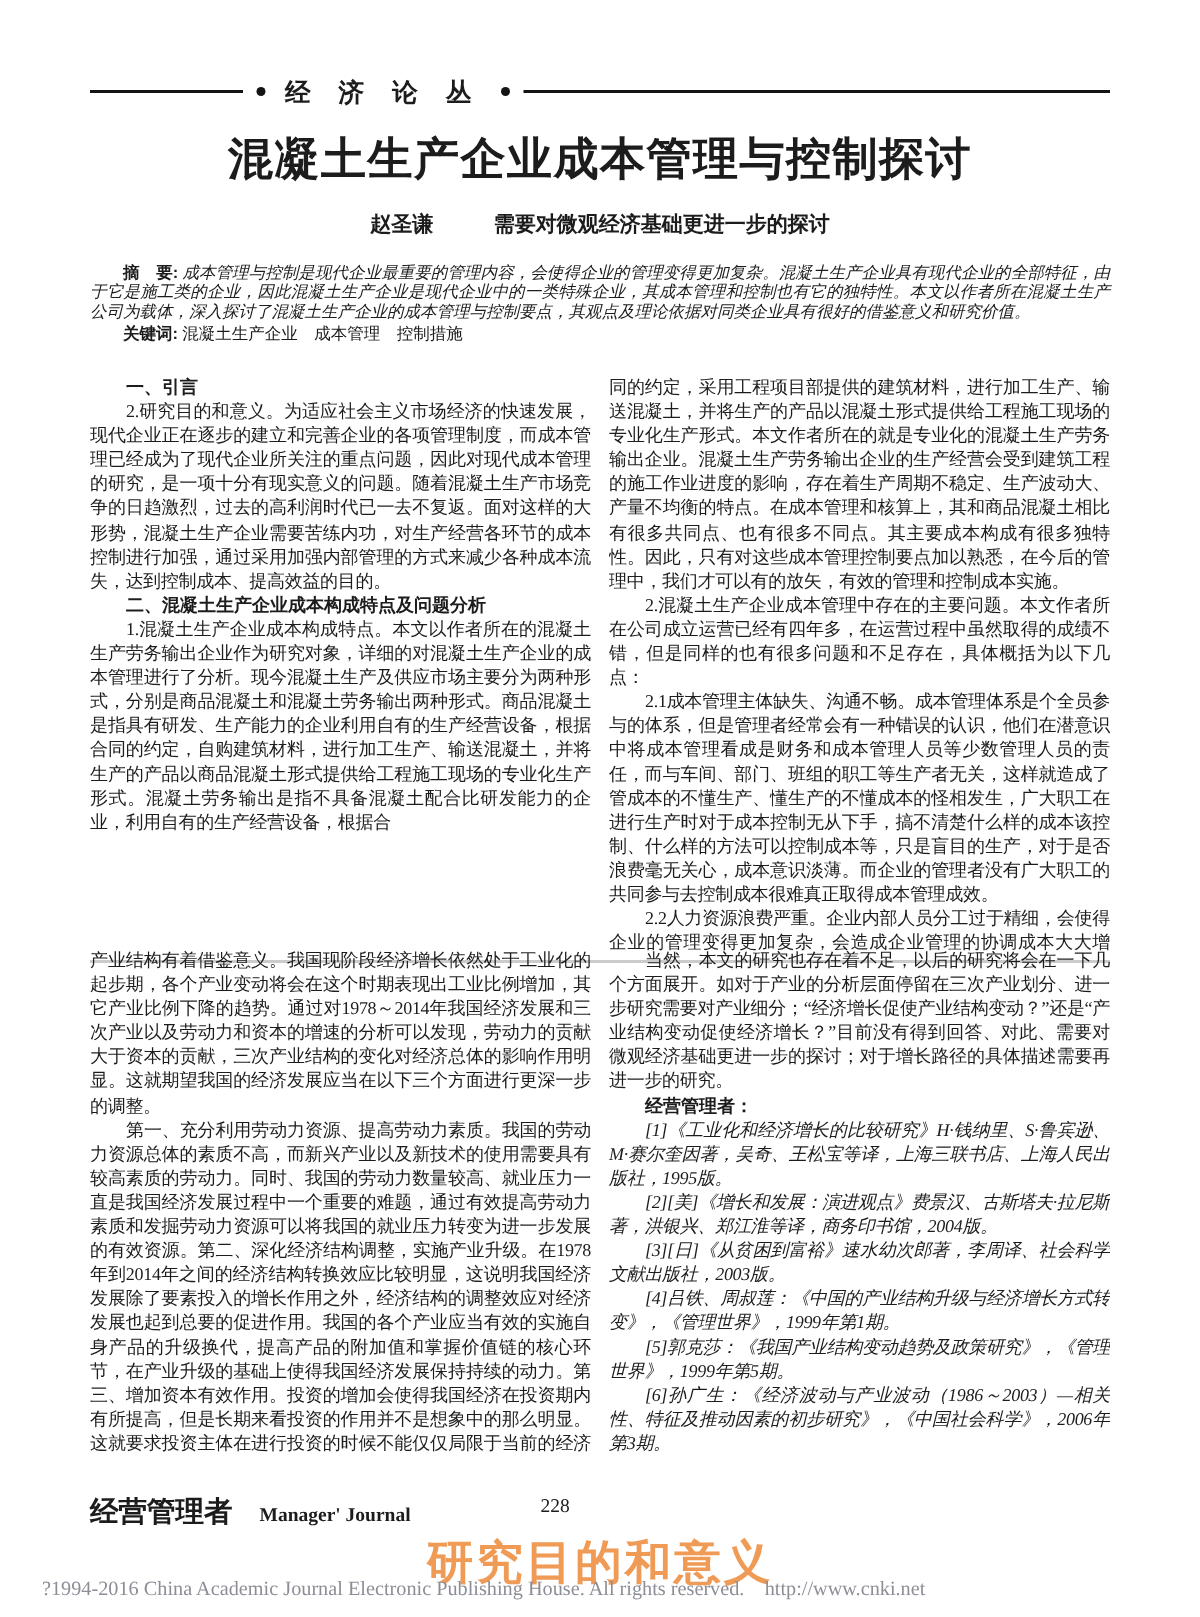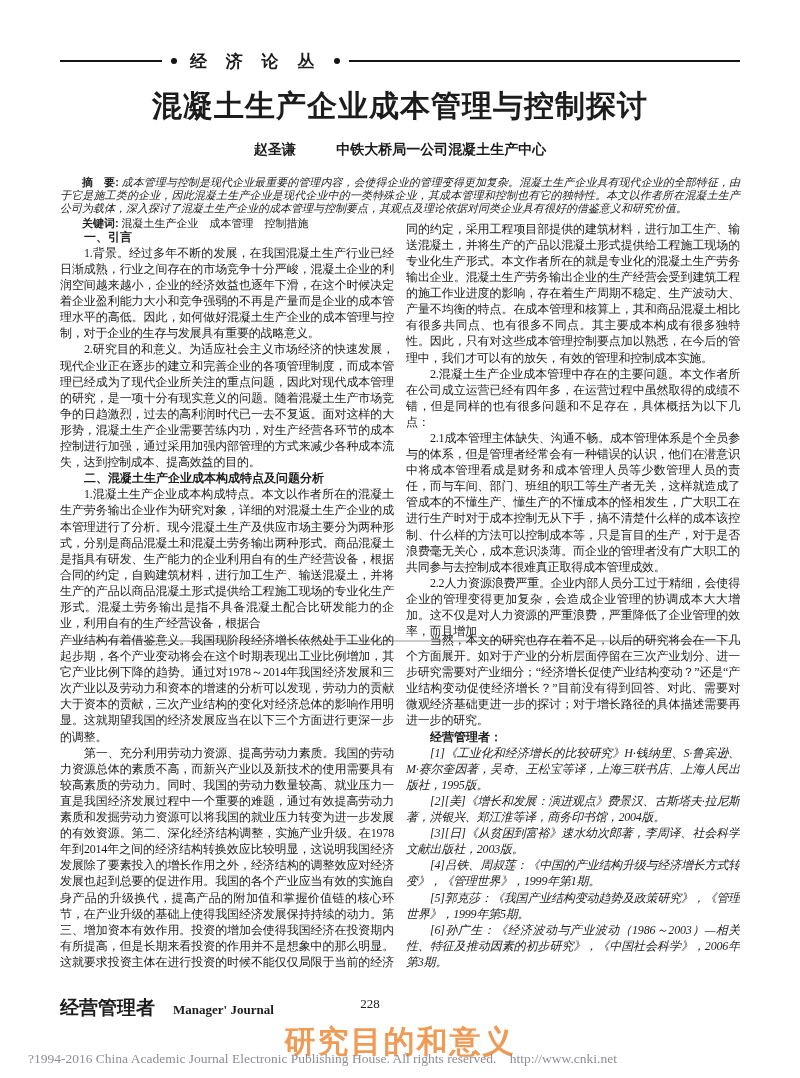--- a/index.html
+++ b/index.html
@@ -25,21 +25,21 @@
             font-family:"Liberation Sans", sans-serif; font-weight:bold; font-size:14px; }
   .byline .aff { margin-left:2.6em; }
   
   .abstract { position:absolute; top:176px; left:60px; right:60px;
               font-size:11px; line-height:13px; text-align:justify; }
   .abstract p { margin:0; text-indent:2em; font-style:italic; }
   .abstract .lbl { font-style:normal; font-weight:bold; font-family:"Liberation Sans", sans-serif; }
   .abstract .kw { margin-top:2px; font-style:normal; }
   
   .cols { position:absolute; left:60px; right:60px; display:flex; gap:12px; }
-  .cols.upper { top:237px; height:386px;align-items:center; }
+  .cols.upper { top:250px; height:386px; }
   .cols.lower { top:632px; height:338px; }
   .col { flex:1 1 0; overflow:hidden; font-size:12px; line-height:16.1px;
          text-align:justify; letter-spacing:-0.2px; }
   .col p { margin:0; }
   .col p.para { text-indent:2em; }
   .col p.cont { text-indent:0; }
   .col p.heading { text-indent:2em; font-weight:bold;
                    font-family:"Liberation Sans", sans-serif; letter-spacing:0; }
   .col p.ref { text-indent:2em; font-style:italic; }
   
@@ -67,38 +67,37 @@
     <span class="dot"></span>
     <span class="band-label">经 济 论 丛</span>
     <span class="dot"></span>
     <span class="rule rule-r"></span>
   </header>
 
   <h1 class="title">混凝土生产企业成本管理与控制探讨</h1>
 
   <div class="byline">
     <span>赵圣谦</span>
-    <span class="aff">中铁大桥局一公司混凝土生产中心</span>
+    <span class="aff">需要对微观经济基础更进一步的探讨</span>
   </div>
 
   <div class="abstract">
     <p>
       <span class="lbl">摘　要:</span>
       <span>成本管理与控制是现代企业最重要的管理内容，会使得企业的管理变得更加复杂。混凝土生产企业具有现代企业的全部特征，由于它是施工类的企业，因此混凝土生产企业是现代企业中的一类特殊企业，其成本管理和控制也有它的独特性。本文以作者所在混凝土生产公司为载体，深入探讨了混凝土生产企业的成本管理与控制要点，其观点及理论依据对同类企业具有很好的借鉴意义和研究价值。</span>
     </p>
     <p class="kw">
       <span class="lbl">关键词:</span>
       <span>混凝土生产企业　成本管理　控制措施</span>
     </p>
   </div>
 
   <section class="cols upper">
     <div class="col">
         <p class="heading">一、引言</p>
-        <p class="para">1.背景。经过多年不断的发展，在我国混凝土生产行业已经日渐成熟，行业之间存在的市场竞争十分严峻，混凝土企业的利润空间越来越小，企业的经济效益也逐年下滑，在这个时候决定着企业盈利能力大小和竞争强弱的不再是产量而是企业的成本管理水平的高低。因此，如何做好混凝土生产企业的成本管理与控制，对于企业的生存与发展具有重要的战略意义。</p>
         <p class="para">2.研究目的和意义。为适应社会主义市场经济的快速发展，现代企业正在逐步的建立和完善企业的各项管理制度，而成本管理已经成为了现代企业所关注的重点问题，因此对现代成本管理的研究，是一项十分有现实意义的问题。随着混凝土生产市场竞争的日趋激烈，过去的高利润时代已一去不复返。面对这样的大形势，混凝土生产企业需要苦练内功，对生产经营各环节的成本控制进行加强，通过采用加强内部管理的方式来减少各种成本流失，达到控制成本、提高效益的目的。</p>
         <p class="heading">二、混凝土生产企业成本构成特点及问题分析</p>
         <p class="para">1.混凝土生产企业成本构成特点。本文以作者所在的混凝土生产劳务输出企业作为研究对象，详细的对混凝土生产企业的成本管理进行了分析。现今混凝土生产及供应市场主要分为两种形式，分别是商品混凝土和混凝土劳务输出两种形式。商品混凝土是指具有研发、生产能力的企业利用自有的生产经营设备，根据合同的约定，自购建筑材料，进行加工生产、输送混凝土，并将生产的产品以商品混凝土形式提供给工程施工现场的专业化生产形式。混凝土劳务输出是指不具备混凝土配合比研发能力的企业，利用自有的生产经营设备，根据合</p>
       </div>
     <div class="col">
         <p class="cont">同的约定，采用工程项目部提供的建筑材料，进行加工生产、输送混凝土，并将生产的产品以混凝土形式提供给工程施工现场的专业化生产形式。本文作者所在的就是专业化的混凝土生产劳务输出企业。混凝土生产劳务输出企业的生产经营会受到建筑工程的施工作业进度的影响，存在着生产周期不稳定、生产波动大、产量不均衡的特点。在成本管理和核算上，其和商品混凝土相比有很多共同点、也有很多不同点。其主要成本构成有很多独特性。因此，只有对这些成本管理控制要点加以熟悉，在今后的管理中，我们才可以有的放矢，有效的管理和控制成本实施。</p>
         <p class="para">2.混凝土生产企业成本管理中存在的主要问题。本文作者所在公司成立运营已经有四年多，在运营过程中虽然取得的成绩不错，但是同样的也有很多问题和不足存在，具体概括为以下几点：</p>
         <p class="para">2.1成本管理主体缺失、沟通不畅。成本管理体系是个全员参与的体系，但是管理者经常会有一种错误的认识，他们在潜意识中将成本管理看成是财务和成本管理人员等少数管理人员的责任，而与车间、部门、班组的职工等生产者无关，这样就造成了管成本的不懂生产、懂生产的不懂成本的怪相发生，广大职工在进行生产时对于成本控制无从下手，搞不清楚什么样的成本该控制、什么样的方法可以控制成本等，只是盲目的生产，对于是否浪费毫无关心，成本意识淡薄。而企业的管理者没有广大职工的共同参与去控制成本很难真正取得成本管理成效。</p>
         <p class="para">2.2人力资源浪费严重。企业内部人员分工过于精细，会使得企业的管理变得更加复杂，会造成企业管理的协调成本大大增加。这不仅是对人力资源的严重浪费，严重降低了企业管理的效率，而且增加</p>
       </div>

